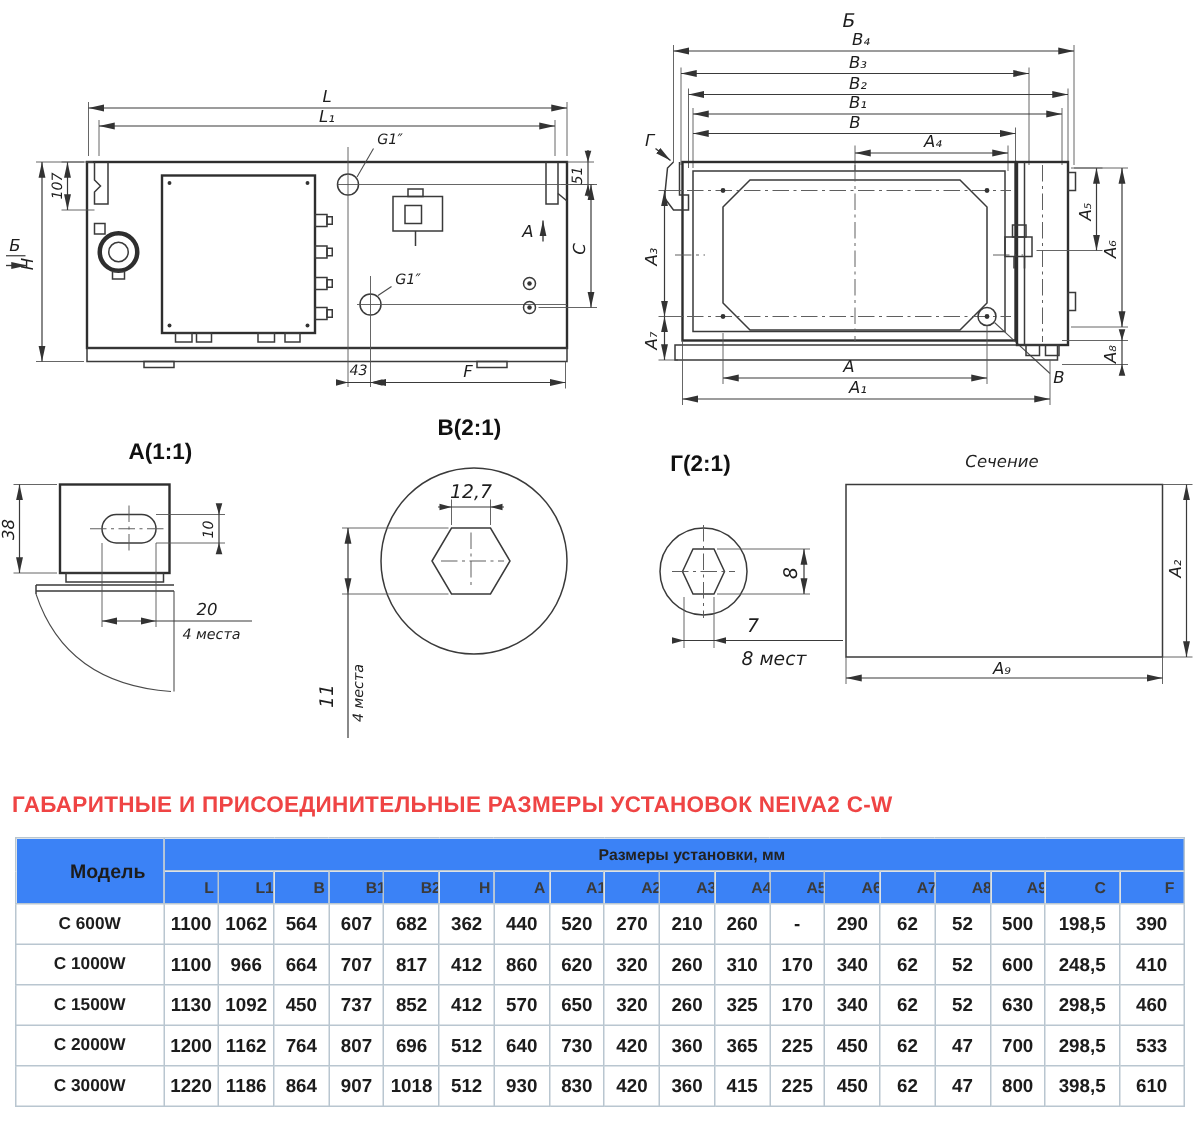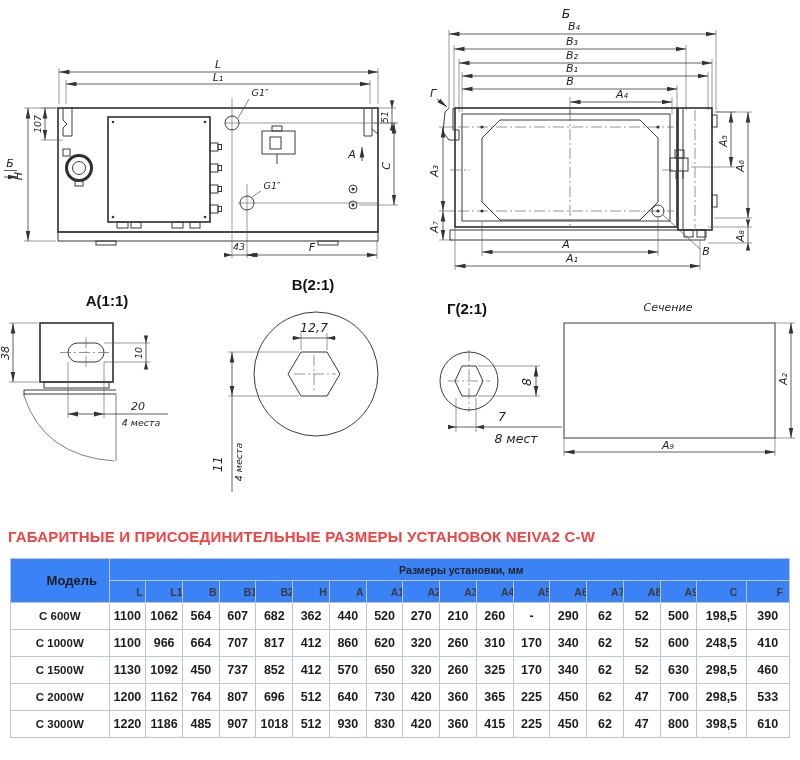--- a/index.html
+++ b/index.html
@@ -483,21 +483,21 @@
             <td>62</td>
             <td>47</td>
             <td>700</td>
             <td>298,5</td>
             <td>533</td>
           </tr>
           <tr>
             <td class="model-c">С 3000W</td>
             <td>1220</td>
             <td>1186</td>
-            <td>485</td>
+            <td>864</td>
             <td>907</td>
             <td>1018</td>
             <td>512</td>
             <td>930</td>
             <td>830</td>
             <td>420</td>
             <td>360</td>
             <td>415</td>
             <td>225</td>
             <td>450</td>

